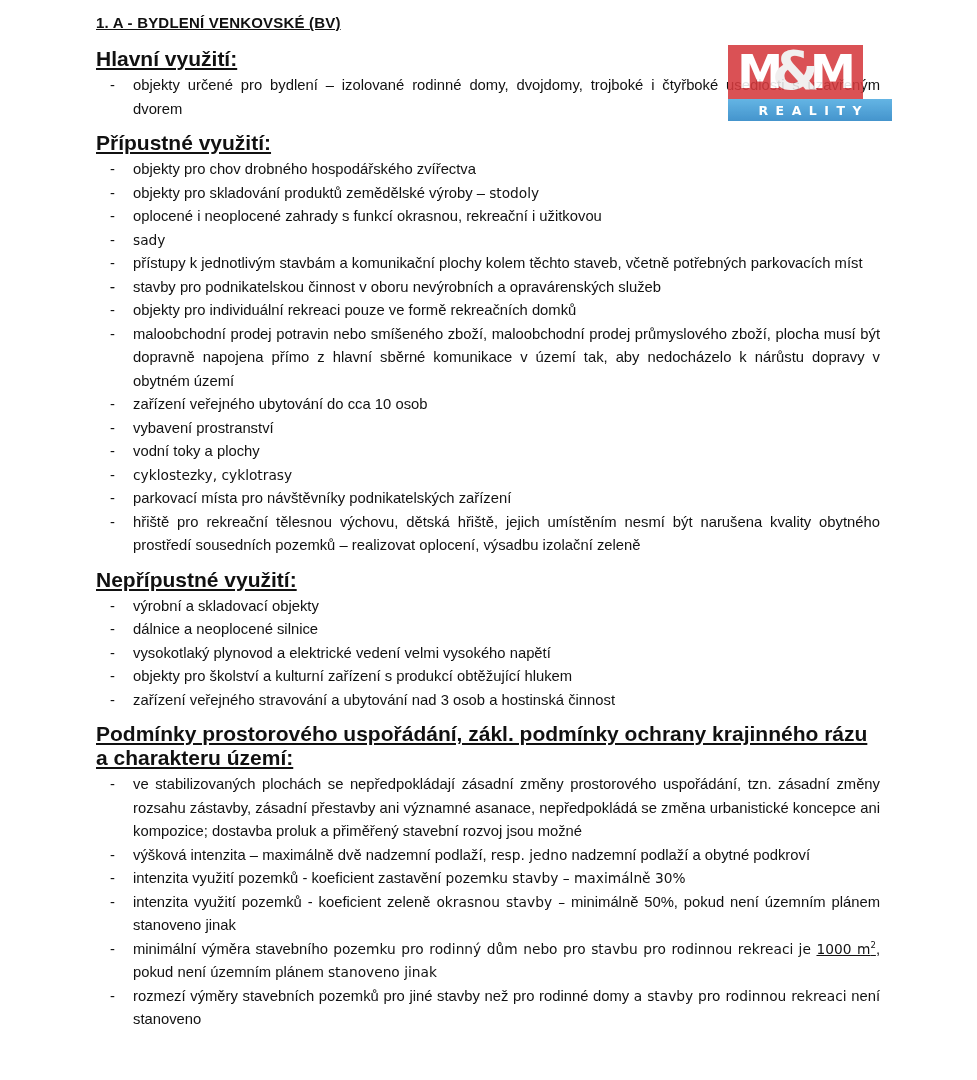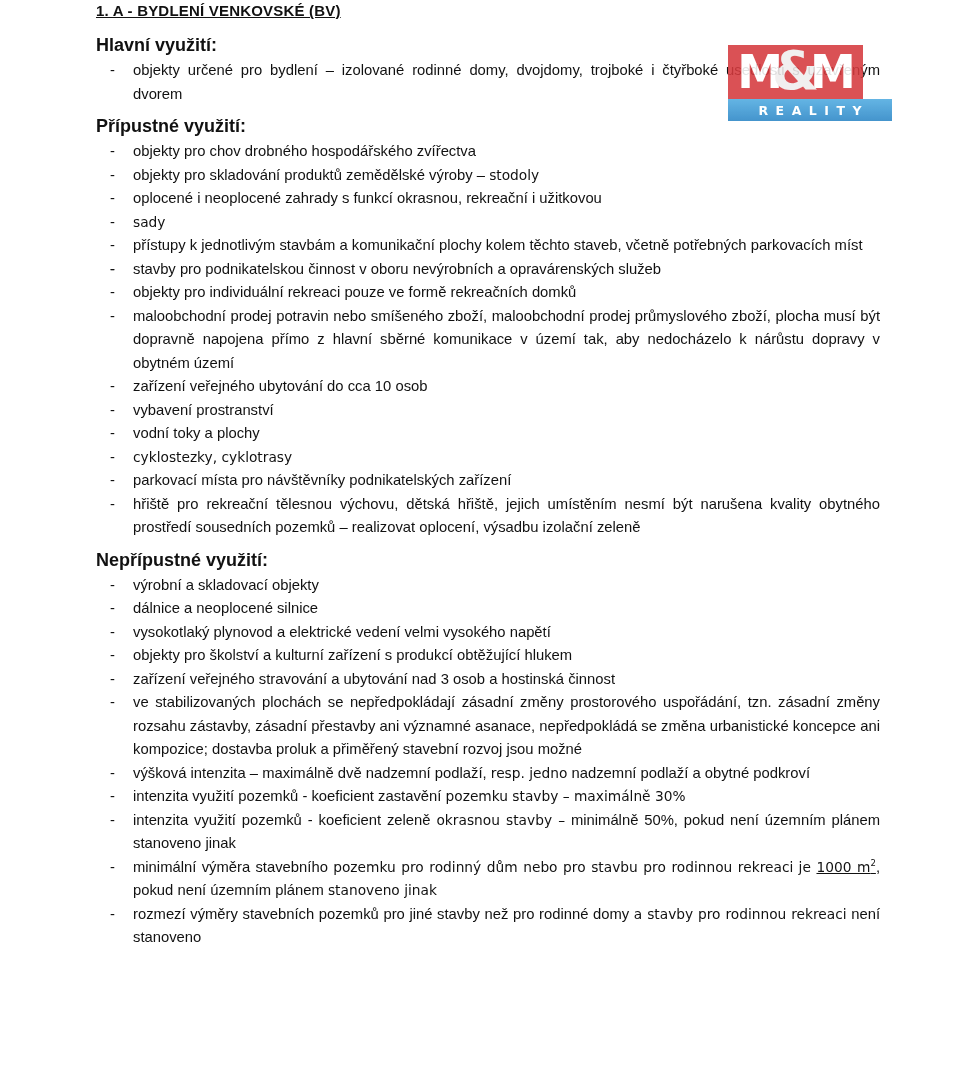--- a/index.html
+++ b/index.html
@@ -1,22 +1,22 @@
 <!DOCTYPE html>
 <html lang="cs"><head>
 <meta charset="utf-8">
 <style>
   html,body{margin:0;padding:0;background:#ffffff;}
   body{width:977px;height:1080px;overflow:hidden;
        font-family:"Liberation Sans",sans-serif;color:#111;}
-  .page{position:relative;width:972px;height:1080px;padding-top:2px;box-sizing:border-box;}
+  .page{position:relative;width:972px;height:1080px;padding-top:14px;box-sizing:border-box;}
   .content{margin-left:96px;width:784px;}
   .doc-title{font-size:15px;font-weight:bold;text-decoration:underline;
              margin:0 0 16px 0;letter-spacing:0.2px;}
-  .heading{font-size:18px;font-weight:bold;
+  .heading{font-size:21px;font-weight:bold;text-decoration:underline;
            margin:10px 0 3px 0;}
   .heading.indented{}
   .item{position:relative;padding-left:37px;font-size:14.8px;line-height:23.5px;
         text-align:justify;}
   .dash{position:absolute;left:14px;top:0;}
   .alt{font-family:"DejaVu Sans",sans-serif;font-size:0.93em;}
   .u{text-decoration:underline;}
   sup{font-size:0.62em;vertical-align:super;line-height:0;}
   
   .logo{position:absolute;top:45px;left:728px;opacity:0.88;}
@@ -59,20 +59,21 @@
         </section>
         <section>
           <div class="heading">Nepřípustné využití:</div>
           <div class="item"><span class="dash">-</span><span class=""><span>výrobní a skladovací objekty</span></span></div>
           <div class="item"><span class="dash">-</span><span class=""><span>dálnice a neoplocené silnice</span></span></div>
           <div class="item"><span class="dash">-</span><span class=""><span>vysokotlaký plynovod a elektrické vedení velmi vysokého napětí</span></span></div>
           <div class="item"><span class="dash">-</span><span class=""><span>objekty pro školství a kulturní zařízení s produkcí obtěžující hlukem</span></span></div>
           <div class="item"><span class="dash">-</span><span class=""><span>zařízení veřejného stravování a ubytování nad 3 osob a hostinská činnost</span></span></div>
         </section>
         <section>
+          <div class="heading">Podmínky prostorového uspořádání, zákl. podmínky ochrany krajinného rázu a charakteru území:</div>
           <div class="item"><span class="dash">-</span><span class=""><span>ve stabilizovaných plochách se nepředpokládají zásadní změny prostorového uspořádání, tzn. zásadní změny rozsahu zástavby, zásadní přestavby ani významné asanace, nepředpokládá se změna urbanistické koncepce ani kompozice; dostavba proluk a přiměřený stavební rozvoj jsou možné</span></span></div>
           <div class="item"><span class="dash">-</span><span class=""><span>výšková intenzita – maximálně dvě nadzemní podlaží, </span></span><span class="alt "><span>resp. jedno</span></span><span class=""><span> nadzemní podlaží a obytné podkroví</span></span></div>
           <div class="item"><span class="dash">-</span><span class=""><span>intenzita využití pozemků - koeficient zastavění </span></span><span class="alt "><span>pozemku stavby – maximálně 30%</span></span></div>
           <div class="item"><span class="dash">-</span><span class=""><span>intenzita využití pozemků - koeficient zeleně </span></span><span class="alt "><span>okrasnou stavby –</span></span><span class=""><span> minimálně 50%, pokud není územním plánem stanoveno jinak</span></span></div>
           <div class="item"><span class="dash">-</span><span class=""><span>minimální výměra stavebního </span></span><span class="alt "><span>pozemku pro rodinný dům nebo pro stavbu pro rodinnou rekreaci</span></span><span class=""><span> </span></span><span class="alt "><span>je </span></span><span class="alt u"><span>1000 m</span><sup>2</sup></span><span class=""><span>, pokud není územním plánem </span></span><span class="alt "><span>stanoveno jinak</span></span></div>
           <div class="item"><span class="dash">-</span><span class=""><span>rozmezí výměry stavebních pozemků pro jiné stavby než pro rodinné domy </span></span><span class="alt "><span>a stavby pro rodinnou rekreaci</span></span><span class=""><span> není stanoveno</span></span></div>
         </section>
       </div>
   </div>
 

